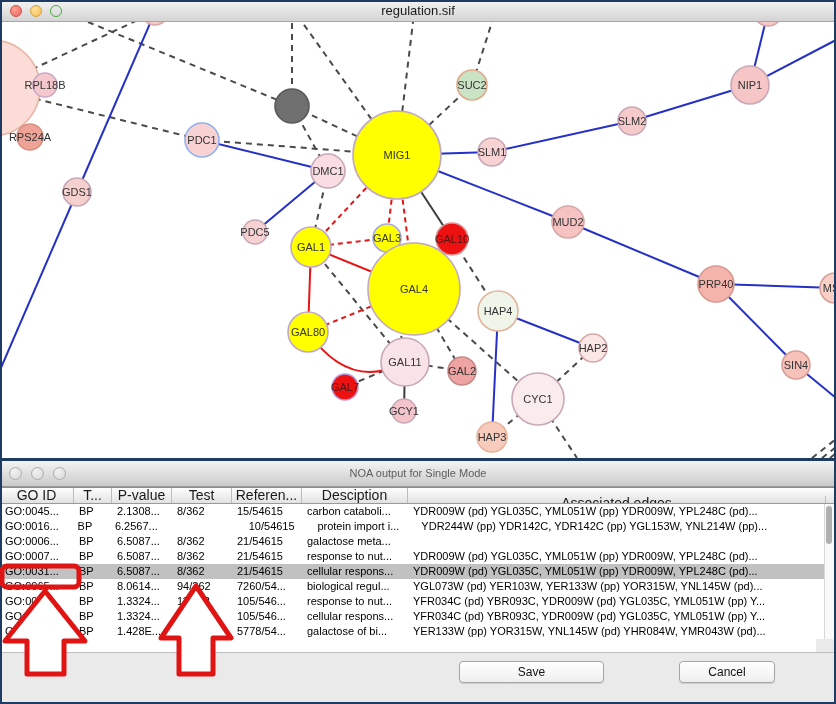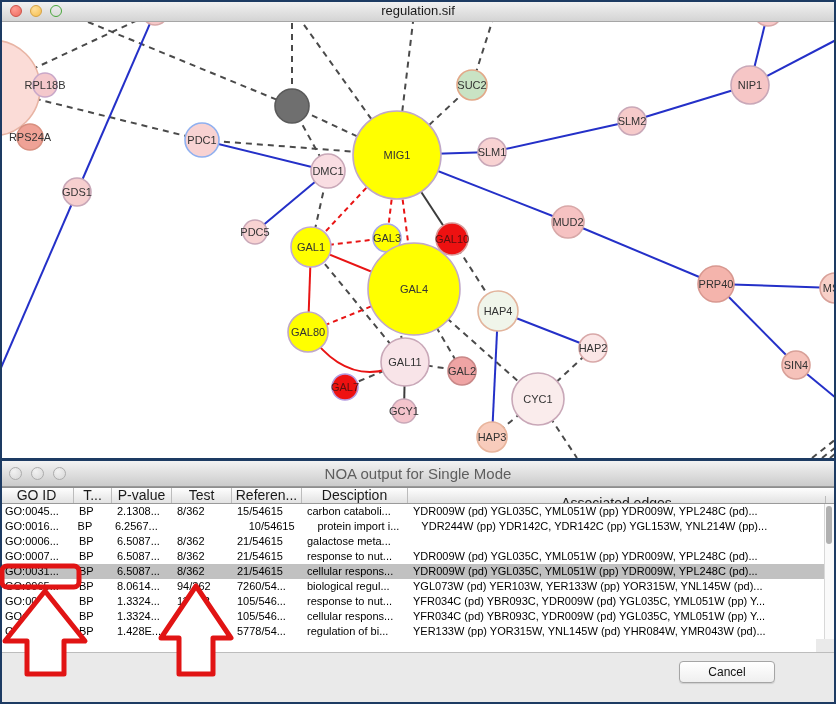--- a/index.html
+++ b/index.html
@@ -15,21 +15,21 @@
   .light{position:absolute;top:5px;width:12px;height:12px;border-radius:50%;box-sizing:border-box;}
   .l-close{left:10px;background:radial-gradient(circle at 35% 30%,#FF9C92,#EC6A5E);border:1px solid #CE5247;}
   .l-min{left:30px;background:radial-gradient(circle at 35% 30%,#FFDF9A,#F5BE4F);border:1px solid #D6A243;}
   .l-zoom{left:50px;background:radial-gradient(circle at 35% 30%,#A5E69A,#61C554;);border:1px solid #4AA73C;}
   .canvas{position:absolute;left:0;top:22px;width:836px;height:436px;background:#fff;}
   .divider{position:absolute;left:0;top:458px;width:836px;height:3px;background:#1D3B63;}
   
   .noa{position:absolute;left:0;top:461px;width:836px;height:243px;background:#EAEAEA;}
   .noa-head{position:absolute;left:0;top:0;width:836px;height:26px;
             background:linear-gradient(#F3F3F3,#CBCBCB);border-bottom:1px solid #989898;box-sizing:border-box;}
-  .noa-head .title{display:block;text-align:center;line-height:25px;font-size:15px;color:#5E5E5E;}
+  .noa-head .title{display:block;text-align:center;line-height:25px;font-size:11px;color:#5E5E5E;}
   .glight{position:absolute;top:6px;width:13px;height:13px;border-radius:50%;box-sizing:border-box;
           background:radial-gradient(circle at 35% 30%,#F2F2F2,#D6D6D6);border:1px solid #ACACAC;}
   .g1{left:9px;}.g2{left:31px;}.g3{left:53px;}
   .thead{position:absolute;left:0;top:26px;width:836px;height:17px;display:flex;
          background:linear-gradient(#FEFEFE,#E2E2E2);border-top:1px solid #8E8E8E;
          border-bottom:1px solid #9A9A9A;box-sizing:border-box;}
   .thead .hcell{font-size:14px;color:#1a1a1a;text-align:center;line-height:15px;
                 border-right:1px solid #BCBCBC;box-sizing:border-box;overflow:hidden;white-space:nowrap;}
   .tbody{position:absolute;left:0;top:43px;width:816px;height:148px;background:#fff;}
   .trow{display:flex;width:826px;height:15px;background:#fff;}
@@ -264,30 +264,31 @@
         <div class="tcell" style="width: 70px;">105/546...</div>
         <div class="tcell" style="width: 106px;">cellular respons...</div>
         <div class="tcell" style="width: 418px;">YFR034C (pd) YBR093C, YDR009W (pd) YGL035C, YML051W (pp) Y...</div>
       </div>
       <div class="trow">
         <div class="tcell" style="width: 74px;">GO:0050...</div>
         <div class="tcell" style="width: 38px;">BP</div>
         <div class="tcell" style="width: 60px;">1.428E...</div>
         <div class="tcell" style="width: 60px;">80/362</div>
         <div class="tcell" style="width: 70px;">5778/54...</div>
-        <div class="tcell" style="width: 106px;">regulation of bi...</div>
+        <div class="tcell" style="width: 106px;">galactose of bi...</div>
         <div class="tcell" style="width: 418px;">YER133W (pp) YOR315W, YNL145W (pd) YHR084W, YMR043W (pd)...</div>
       </div>
     </div>
 
   <div class="vscroll">
     <div class="vthumb"></div>
   </div>
 
   <div class="btnbar">
+    <div class="btn btn-save">Save</div>
     <div class="btn btn-cancel">Cancel</div>
   </div>
 </div>
 
 <svg id="annot" class="annot" viewBox="0 0 836 704">
     <rect x="2" y="566" width="77" height="21" rx="5" fill="none" stroke="#E11414" stroke-width="5"></rect>
     <polygon points="45,591 85,641 64,641 64,674 27,674 27,641 5,641" fill="#FFFFFF" stroke="#E11414" stroke-width="5" stroke-linejoin="round"></polygon>
     <polygon points="196,586 231,638 213,638 213,674 179,674 179,638 161,638" fill="#FFFFFF" stroke="#E11414" stroke-width="5" stroke-linejoin="round"></polygon>
   </svg>
 

